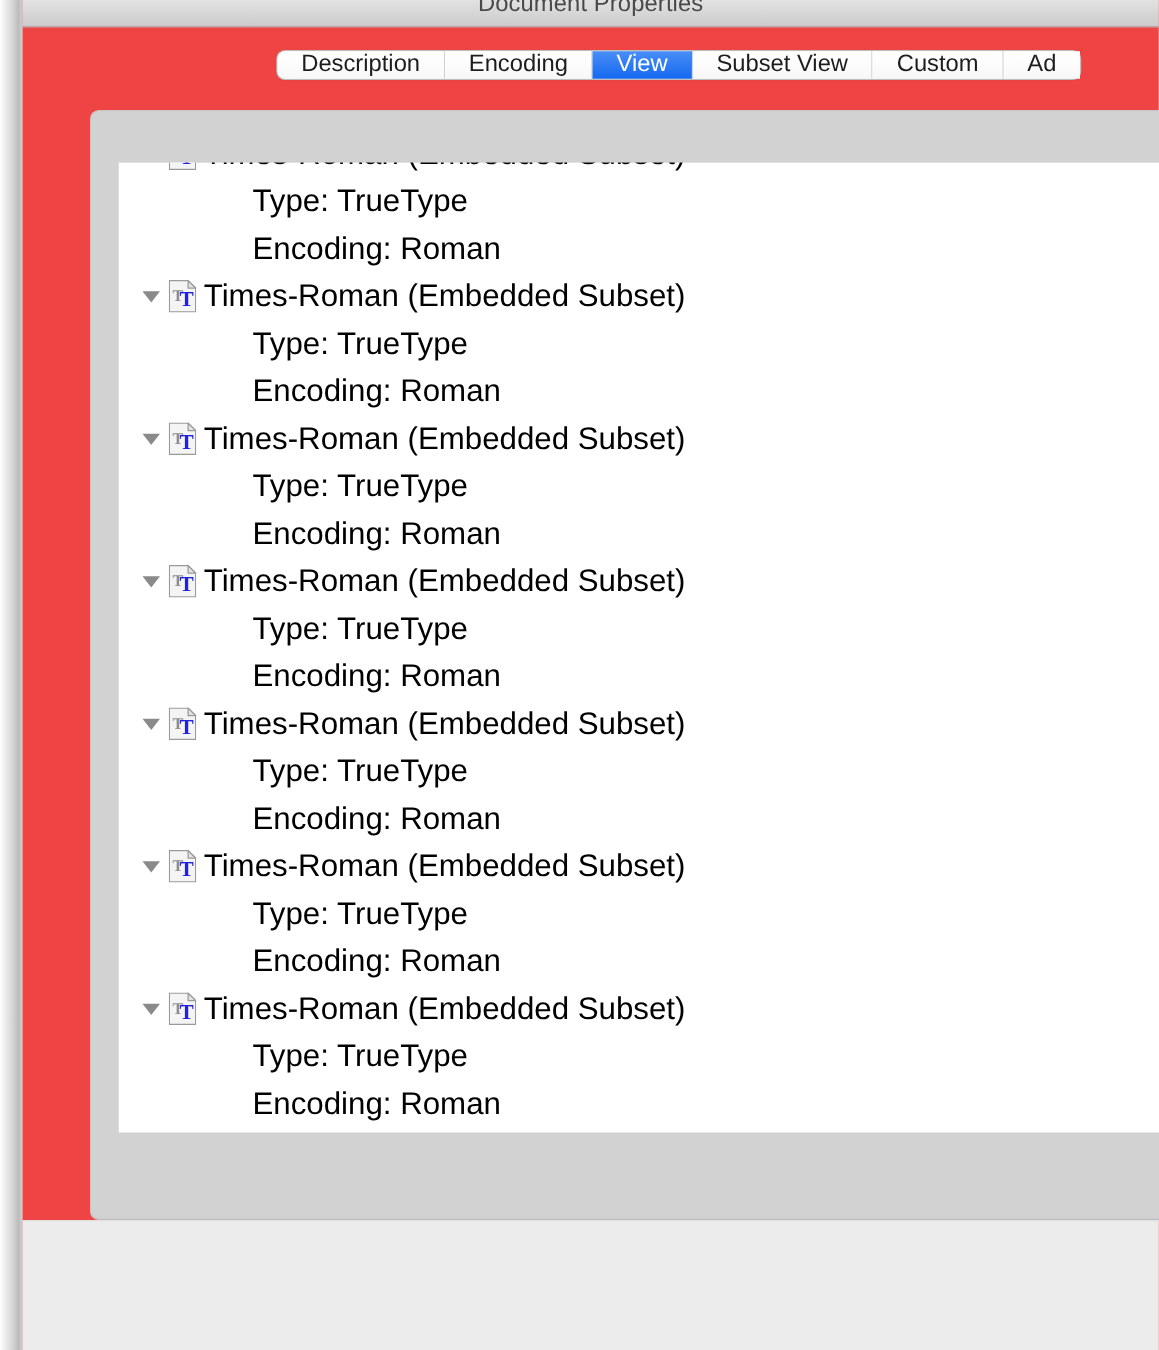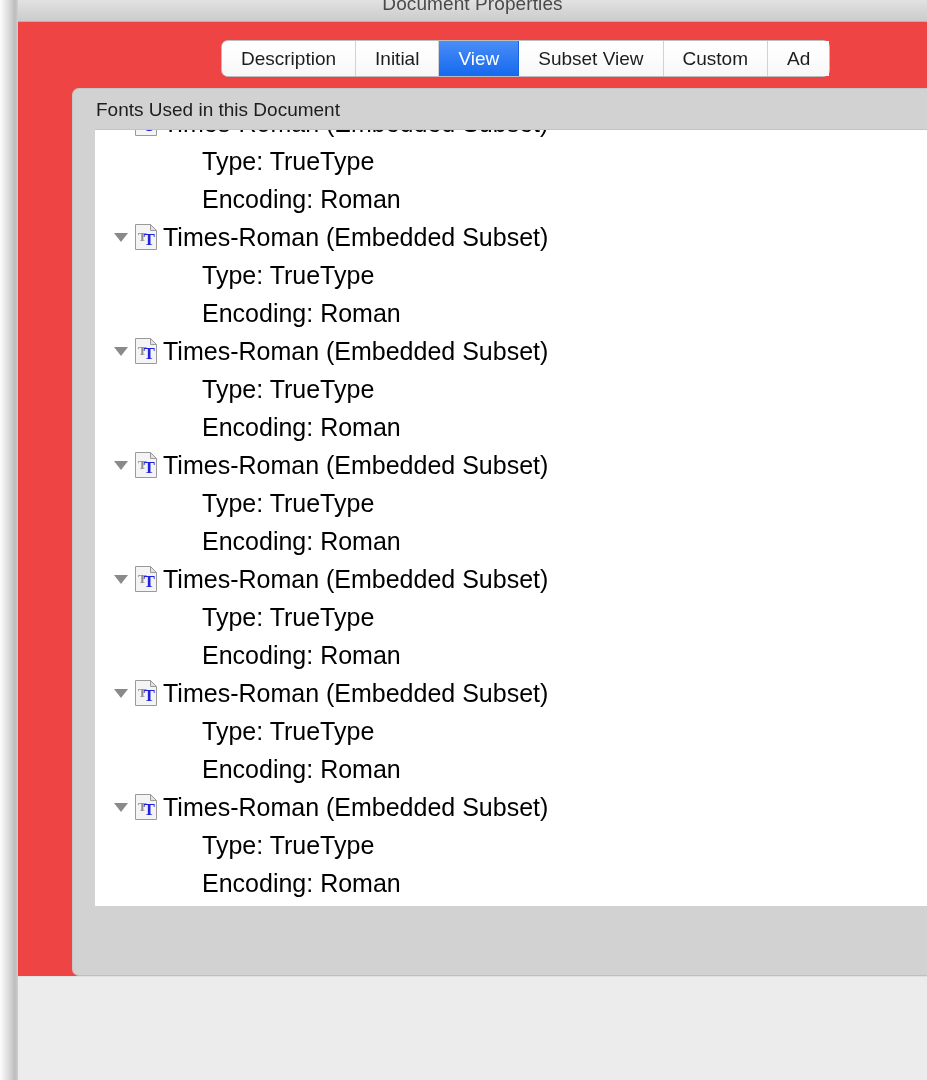--- a/index.html
+++ b/index.html
@@ -44,21 +44,21 @@
     font-size: 19px;
     color: #4a4a4a;
     letter-spacing: 0.1px;
     white-space: nowrap;
   }
 
   
   .tabbar {
     position: absolute;
     left: 204px; top: 41px;
-    height: 35px;
+    height: 22px;
     display: flex;
     border-radius: 6px;
     background: #ffffff;
     box-shadow: 0 0 0 1px #bdbdbd, 0 1px 1.5px rgba(0,0,0,0.12);
   }
   .tab {
     display: flex;
     align-items: center;
     justify-content: center;
     padding: 0 19px;
@@ -171,29 +171,28 @@
 <div class="window-shadow"></div>
 
 <div class="dialog">
 
   <div class="titlebar">
     <div class="titlebar-title">Document Properties</div>
   </div>
 
   <div class="tabbar" id="tabbar">
       <div class="tab">Description</div>
-      <div class="tab">Initial</div>
+      <div class="tab">Encoding</div>
       <div class="tab selected">View</div>
       <div class="tab">Subset View</div>
       <div class="tab">Custom</div>
       <div class="tab">Ad</div>
     </div>
 
   <div class="groupbox">
-    <div class="groupbox-label">Fonts Used in this Document</div>
 
     <div class="listbox">
       <div class="list-inner" id="fonts-list-inner">
           <div class="font-group">
             <div class="row row-parent">
               <span class="disclosure"></span>
               <span class="font-icon">
                 <svg width="22" height="26" viewBox="0 0 22 26">
                   <path d="M0.5 0.5 H15.5 L21.5 6.5 V25.5 H0.5 Z" fill="#f4f4f4" stroke="#9a9a9a" stroke-width="1"></path>
                   <path d="M15.5 0.5 L21.5 6.5 H15.5 Z" fill="#e2e2e2" stroke="#9a9a9a" stroke-width="1"></path>

